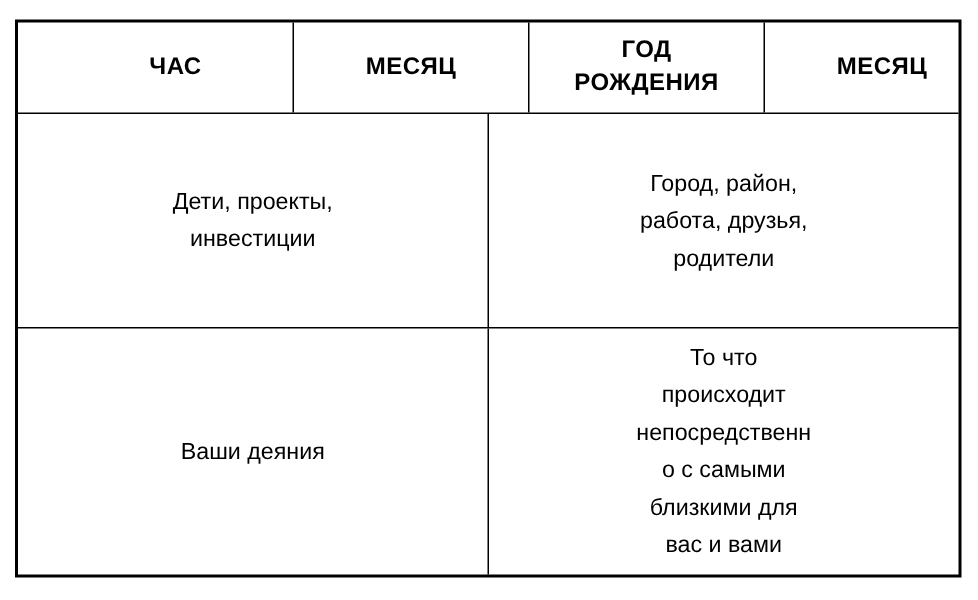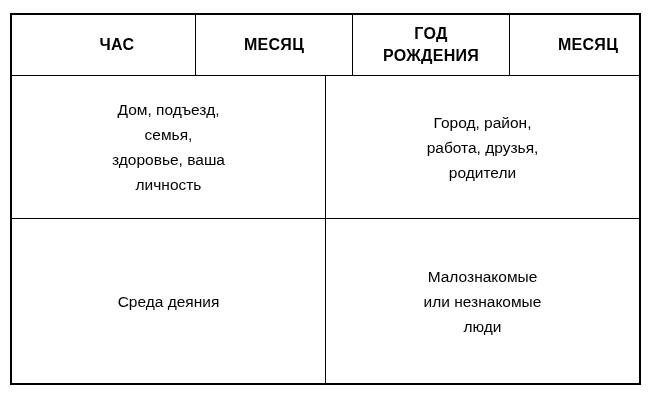--- a/index.html
+++ b/index.html
@@ -72,30 +72,31 @@
 
     <div class="row row-header">
       <div class="cell head">ЧАС</div>
       <div class="cell head">МЕСЯЦ</div>
       <div class="cell head">ГОД
 РОЖДЕНИЯ</div>
       <div class="cell head">МЕСЯЦ</div>
     </div>
 
     <div class="row row-mid">
-      <div class="cell body">Дом, подъезд,
-семья,
-здоровье, ваша
-личность</div>
+      <div class="cell body">Дети, проекты,
+инвестиции</div>
       <div class="cell body">Город, район,
 работа, друзья,
 родители</div>
     </div>
 
     <div class="row row-bottom">
-      <div class="cell body">Среда деяния</div>
-      <div class="cell body">Малознакомые
-или незнакомые
-люди</div>
+      <div class="cell body">Ваши деяния</div>
+      <div class="cell body">То что
+происходит
+непосредственн
+о с самыми
+близкими для
+вас и вами</div>
     </div>
 
   </div>
 </div>
 
 </body></html>

